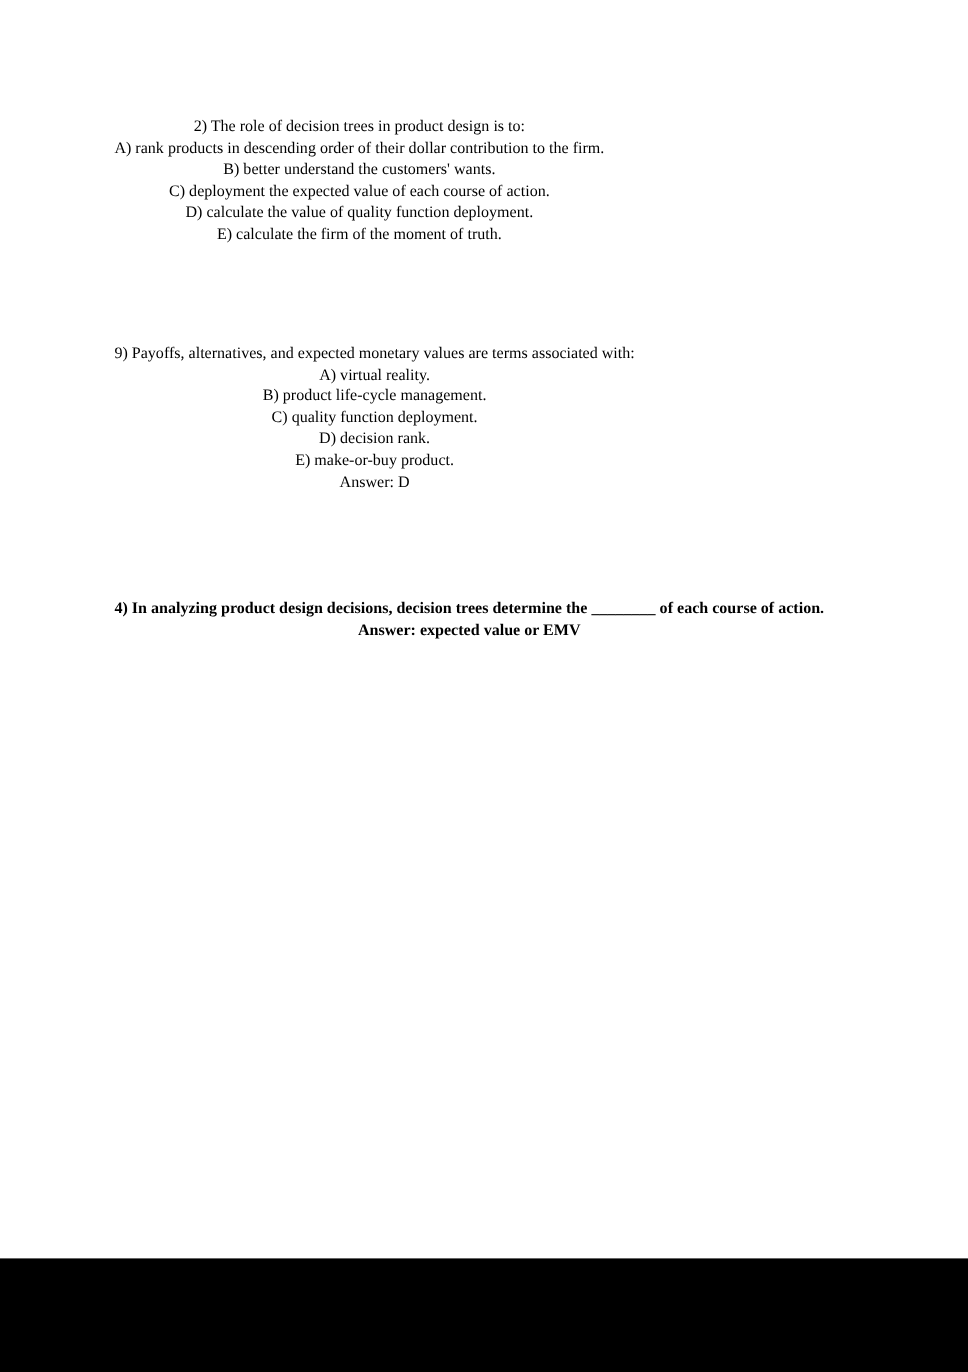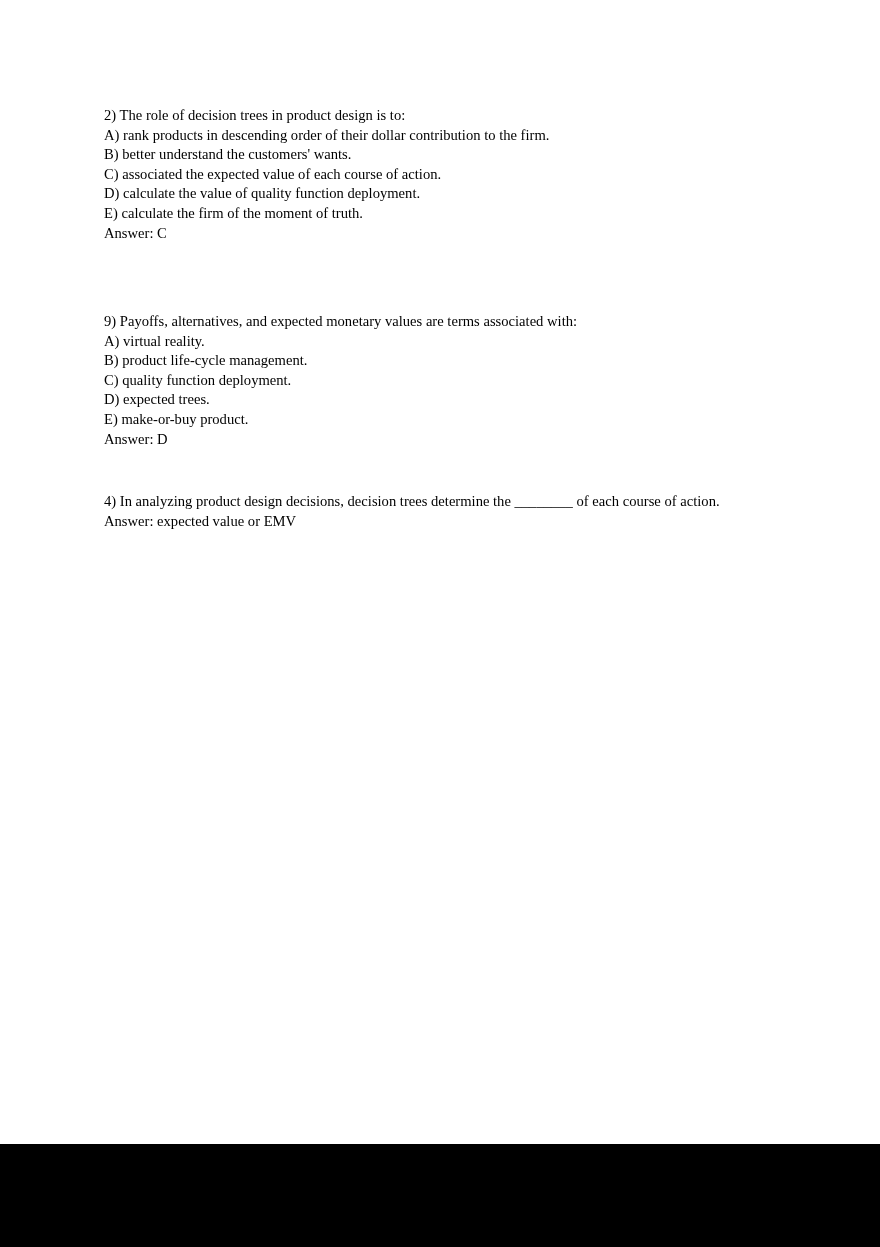--- a/index.html
+++ b/index.html
@@ -34,46 +34,46 @@
   .question {
     position: absolute;
     left: 104px;
     font-size: 14.6px;
     line-height: 19.6px;
     white-space: nowrap;
   }
   .line {
     display: block;
     height: 19.6px;
+    text-align: center;
   }
   #q2 { top: 106px; }
   #q3 { top: 312px; }
-  #q4 { top: 492px; }
+  #q4 { top: 544px; font-weight: bold; }
 </style>
 </head>
 <body>
 
 <div class="page">
 
   <div class="question" id="q2">
     <span class="line">2) The role of decision trees in product design is to:</span>
     <span class="line">A) rank products in descending order of their dollar contribution to the firm.</span>
     <span class="line">B) better understand the customers' wants.</span>
-    <span class="line">C) associated the expected value of each course of action.</span>
+    <span class="line">C) deployment the expected value of each course of action.</span>
     <span class="line">D) calculate the value of quality function deployment.</span>
     <span class="line">E) calculate the firm of the moment of truth.</span>
-    <span class="line">Answer:  C</span>
   </div>
 
   <div class="question" id="q3">
     <span class="line">9) Payoffs, alternatives, and expected monetary values are terms associated with:</span>
     <span class="line">A) virtual reality.</span>
     <span class="line">B) product life-cycle management.</span>
     <span class="line">C) quality function deployment.</span>
-    <span class="line">D) expected trees.</span>
+    <span class="line">D) decision rank.</span>
     <span class="line">E) make-or-buy product.</span>
     <span class="line">Answer:  D</span>
   </div>
 
   <div class="question" id="q4">
     <span class="line">4) In analyzing product design decisions, decision trees determine the ________ of each course of action.</span>
     <span class="line">Answer:  expected value or EMV</span>
   </div>
 
 </div>

